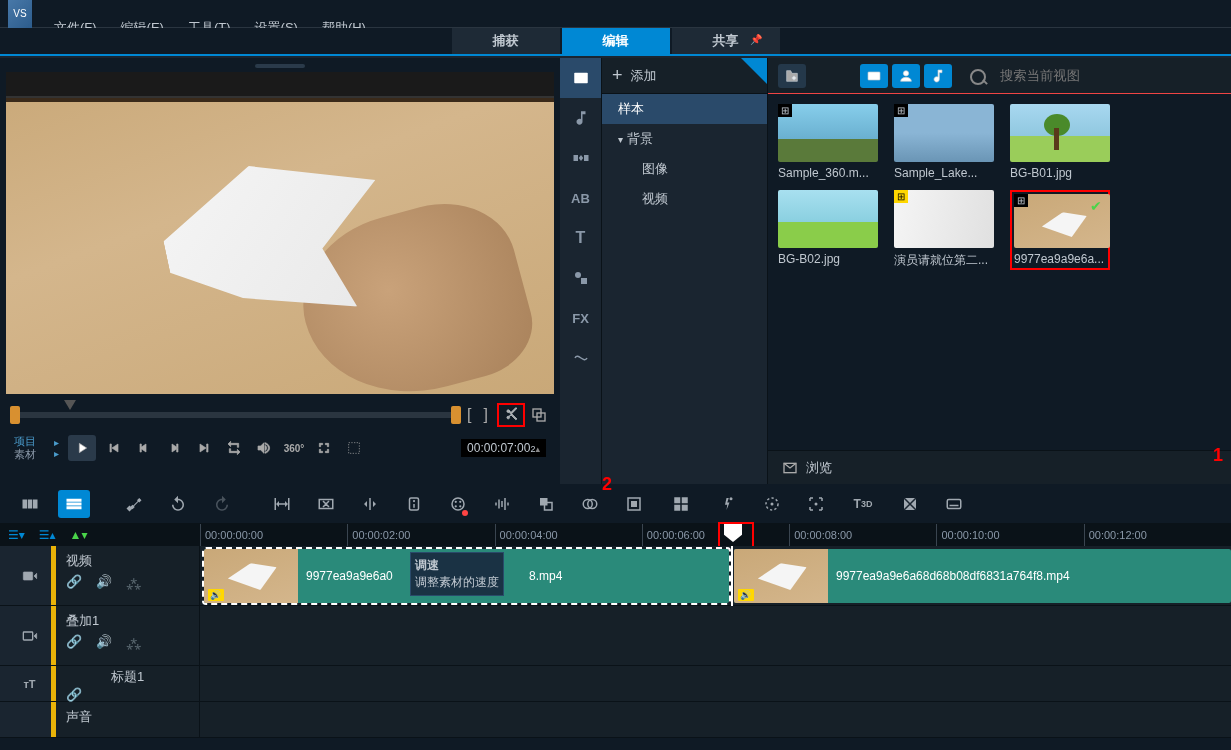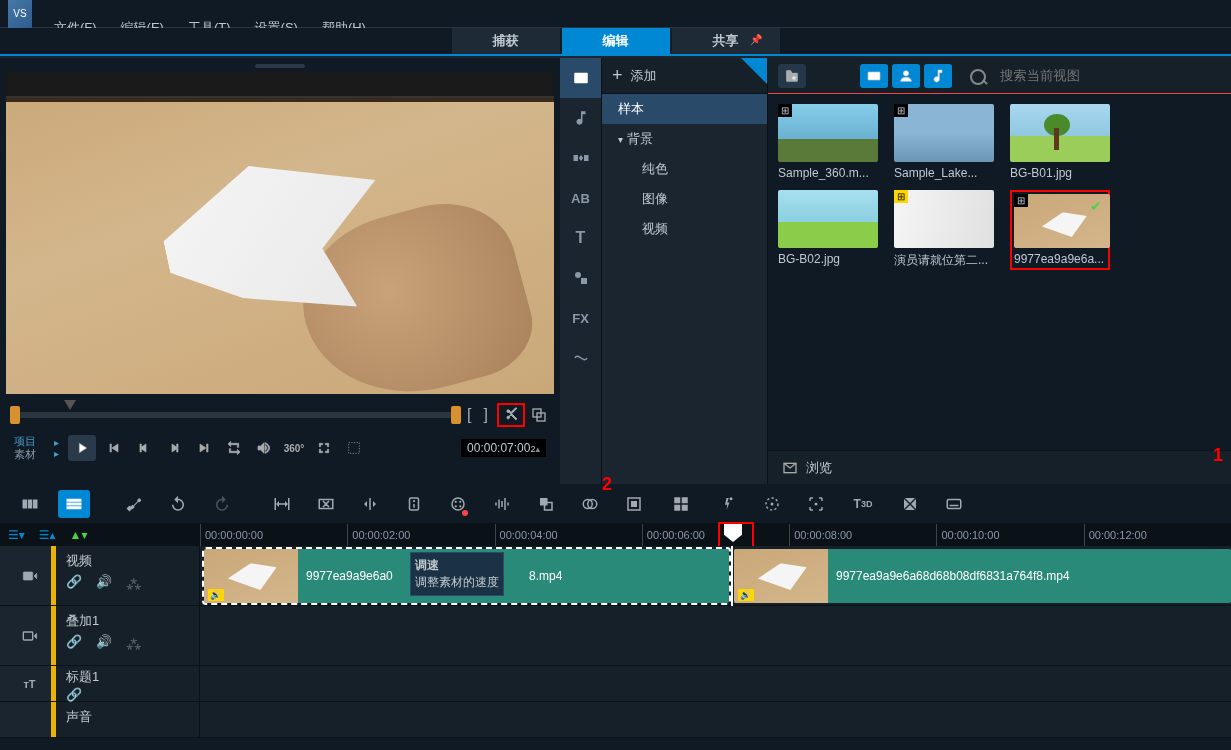--- a/index.html
+++ b/index.html
@@ -276,21 +276,20 @@
     <div class="lib-tree">
       <div class="lib-tree-header">
         <span style="font-size:18px; margin-right:8px;">+</span>
         <span>添加</span>
         <div class="add-flag">
             <span style="position:absolute; top:-24px; right:-22px; color:#fff; font-size:10px;">📌</span>
           </div>
       </div>
       <div class="lib-tree-item root active">样本</div>
       <div class="lib-tree-item root lib-tree-expand open">背景</div>
-      <div class="lib-tree-item sub">纯色</div>
       <div class="lib-tree-item sub">图像</div>
       <div class="lib-tree-item sub">视频</div>
     </div>
     <div class="lib-content">
       <div class="lib-toolbar">
         <div class="lib-tool-btn">
           <svg class="icon-svg" viewBox="0 0 24 24">
               <path d="M10 4H4v16h16V8h-8l-2-4z" fill="#aaa"></path>
               <path d="M16 14v-2h-2v2h-2v2h2v2h2v-2h2v-2z" fill="#fff"></path>
             </svg>
@@ -556,21 +555,21 @@
         <div class="track-ctrls">
           <span>🔗</span>
           <span>🔊</span>
           <span>⁂</span>
         </div>
       </div>
       <div class="track-content"></div>
     </div>
     <div class="track short">
       <div class="track-head" style="font-size:11px;font-weight:bold;">ᴛT</div>
-      <div class="track-label-col" style="padding:2px 10px;">
+      <div class="track-label-col" style="padding:2px 10px;text-align:center;">
         <div class="track-label" style="margin-bottom:1px;">标题1</div>
         <div class="track-ctrls">
             <span>🔗</span>
           </div>
       </div>
       <div class="track-content"></div>
     </div>
     <div class="track short">
       <div class="track-head"></div>
       <div class="track-label-col" style="padding:6px 10px;">

